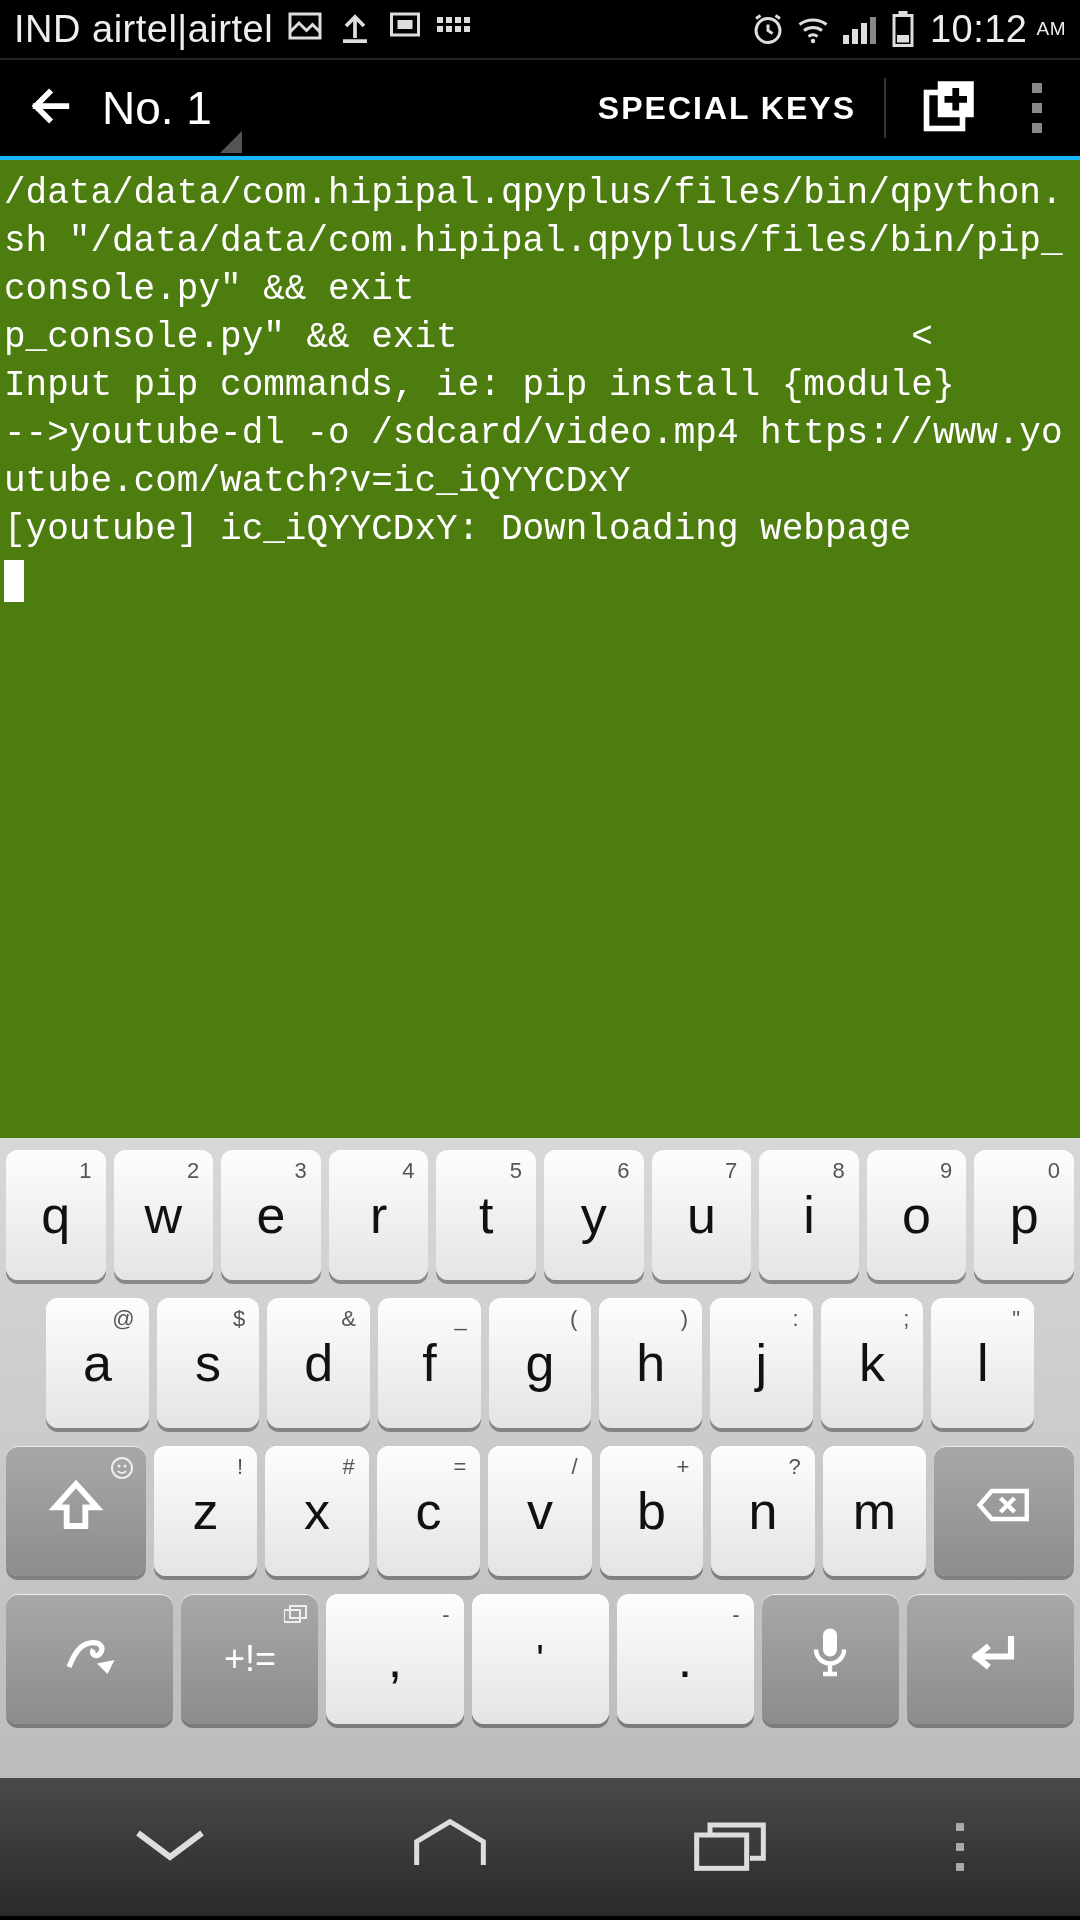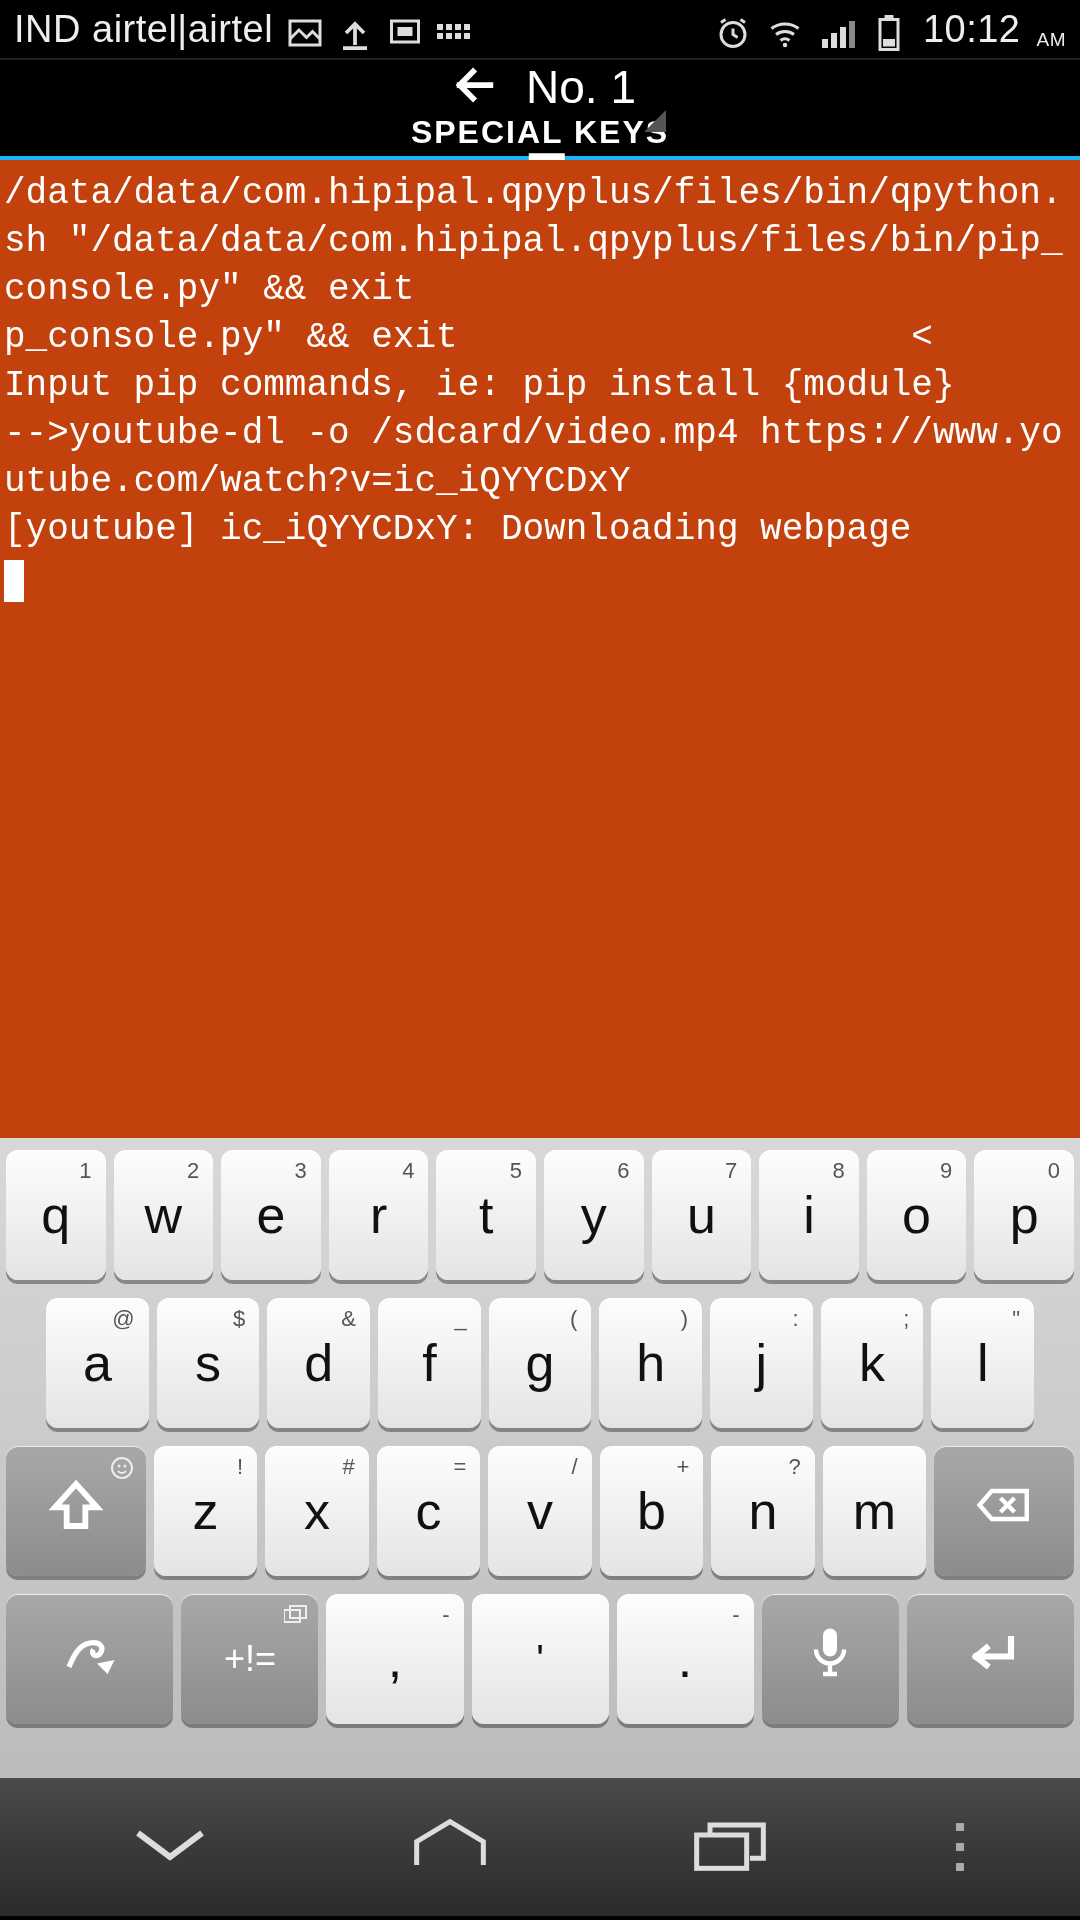--- a/index.html
+++ b/index.html
@@ -1,42 +1,42 @@
 <!DOCTYPE html>
 <html><head>
 <meta charset="utf-8">
 <style>
   * { margin: 0; padding: 0; box-sizing: border-box; }
   html, body { width: 1080px; height: 1920px; background: #000; font-family: sans-serif; overflow: hidden; }
   
   
   .status-bar { height: 60px; background: #000; color: #eee; display: flex; align-items: center; padding: 0 14px; font-size: 36px; border-bottom: 2px solid #222; }
-  .status-left { flex: 1; display: flex; align-items: flex-end; gap: 14px; }
-  .status-right { display: flex; align-items: flex-end; gap: 16px; }
+  .status-left { flex: 1; display: flex; align-items: flex-start; gap: 14px; }
+  .status-right { display: flex; align-items: center; gap: 9px; }
   .status-bar .txt { font-size: 38px; letter-spacing: 0.5px; }
   .ico { display: inline-flex; align-items: center; justify-content: center; width: 36px; height: 36px; }
   .ico svg { width: 100%; height: 100%; }
   
   
-  .app-bar { height: 100px; background: #000; display: flex; align-items: center; border-bottom: 4px solid #19b5fe; flex-direction: column; }
+  .app-bar { height: 100px; background: #000; display: flex; align-items: center; border-bottom: 4px solid #19b5fe; }
   .back-area { display: flex; align-items: center; padding: 0 20px 0 28px; height: 100%; }
   .back-arrow svg { width: 46px; height: 46px; }
   .app-title { color: #fff; font-size: 46px; font-weight: 400; margin-left: 28px; position: relative; }
   .dropdown-tri { position: absolute; bottom: -18px; right: -30px; width: 0; height: 0; border-left: 22px solid transparent; border-bottom: 22px solid #555; }
   .app-spacer { flex: 1; }
   .special-keys { color: #fff; font-size: 32px; font-weight: 600; letter-spacing: 2px; padding: 0 28px; height: 100%; display: flex; align-items: center; }
   .divider-v { width: 2px; height: 60px; background: #333; }
   .new-tab { padding: 0 36px; height: 100%; display: flex; align-items: center; }
   .new-tab svg { width: 54px; height: 54px; }
   .overflow { padding: 0 38px 0 20px; height: 100%; display: flex; align-items: center; }
   .dots { display: flex; flex-direction: column; gap: 10px; }
   .dots span { width: 10px; height: 10px; background: #888; }
   
   
-  .terminal { height: 978px; background: #c2410c; color: #fff; font-family: "Courier New", monospace; font-size: 36px; line-height: 48px; padding: 10px 0 0 4px; white-space: pre-wrap; word-break: break-all; position: relative; }
+  .terminal { height: 978px; background: #4d7c0f; color: #fff; font-family: "Courier New", monospace; font-size: 36px; line-height: 48px; padding: 10px 0 0 4px; white-space: pre-wrap; word-break: break-all; position: relative; }
   .cursor { display: inline-block; width: 20px; height: 42px; background: #fff; vertical-align: bottom; }
   
   
   .keyboard { height: 640px; background: linear-gradient(#d8d8d8, #bcbcbc); padding: 12px 6px 10px 6px; display: flex; flex-direction: column; gap: 18px; }
   .krow { display: flex; gap: 8px; }
   .krow.r2 { padding: 0 40px; }
   .key { flex: 1; height: 130px; border-radius: 12px; position: relative; display: flex; align-items: center; justify-content: center; font-size: 52px; color: #111; box-shadow: 0 4px 0 rgba(0,0,0,0.35), inset 0 1px 0 rgba(255,255,255,0.8); }
   .key.light { background: linear-gradient(#fdfdfd, #e4e4e4); }
   .key.dark { background: linear-gradient(#a8a8a8, #8c8c8c); color: #fff; }
   .key .sub { position: absolute; top: 8px; right: 14px; font-size: 22px; color: #555; }

